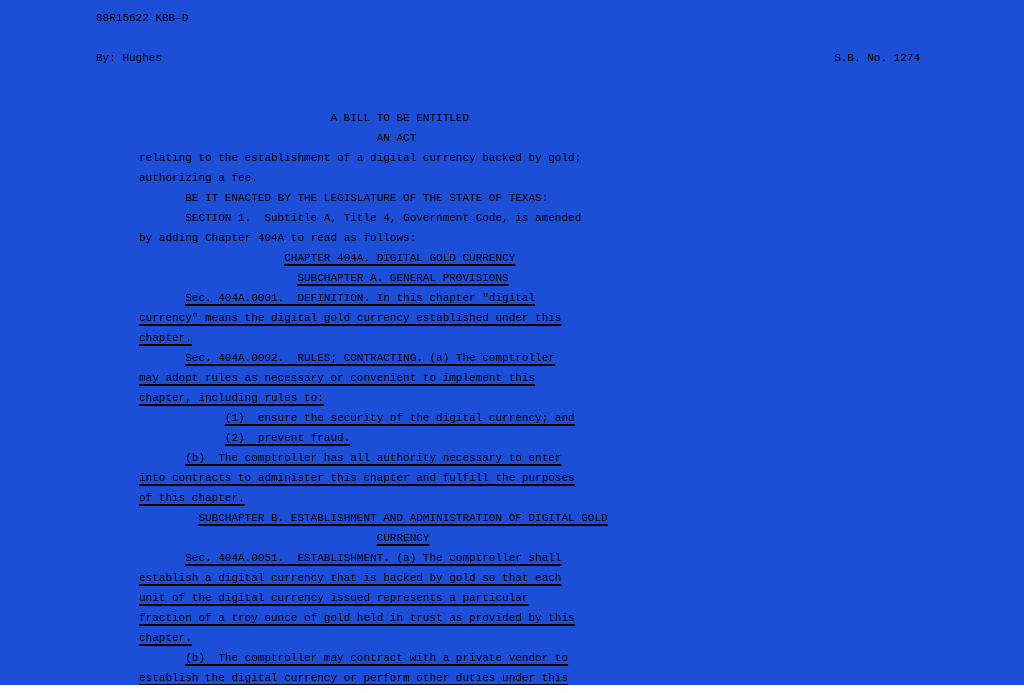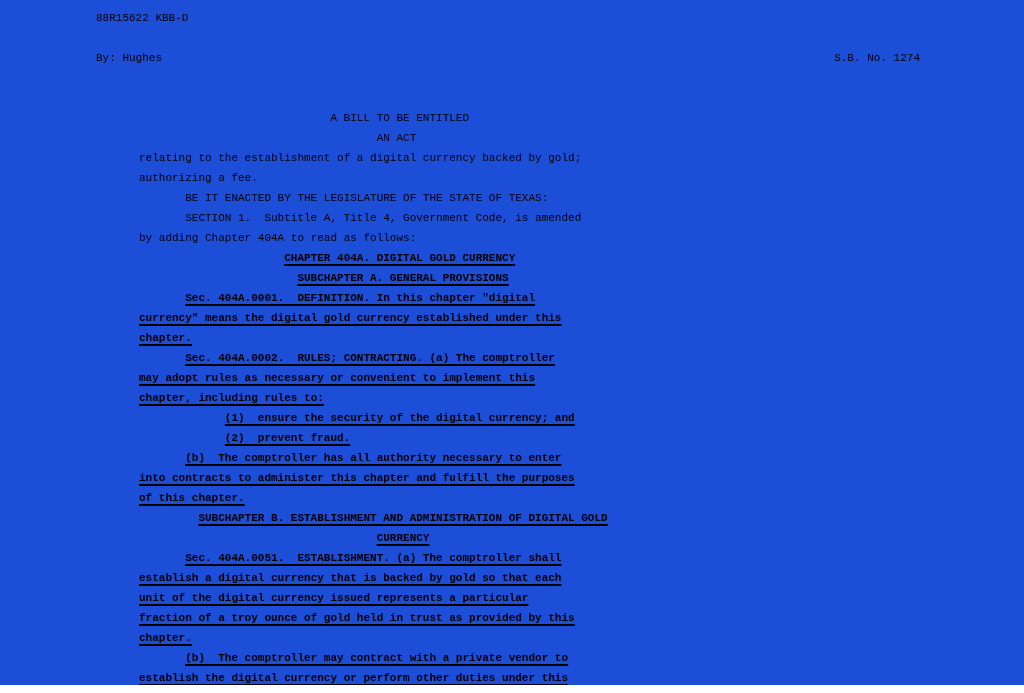--- a/index.html
+++ b/index.html
@@ -41,21 +41,20 @@
     margin-left: 44px;
   }
   .line {
     height: 20px;
     white-space: pre;
   }
   .u {
     text-decoration: underline;
     text-decoration-thickness: 1.5px;
     text-underline-offset: 3px;
-    font-weight: bold;
   }
 </style>
 </head>
 <body>
 
 <div class="page">
 
   <div class="filing-code">88R15622 KBB-D</div>
 
   <div class="byline-row">

